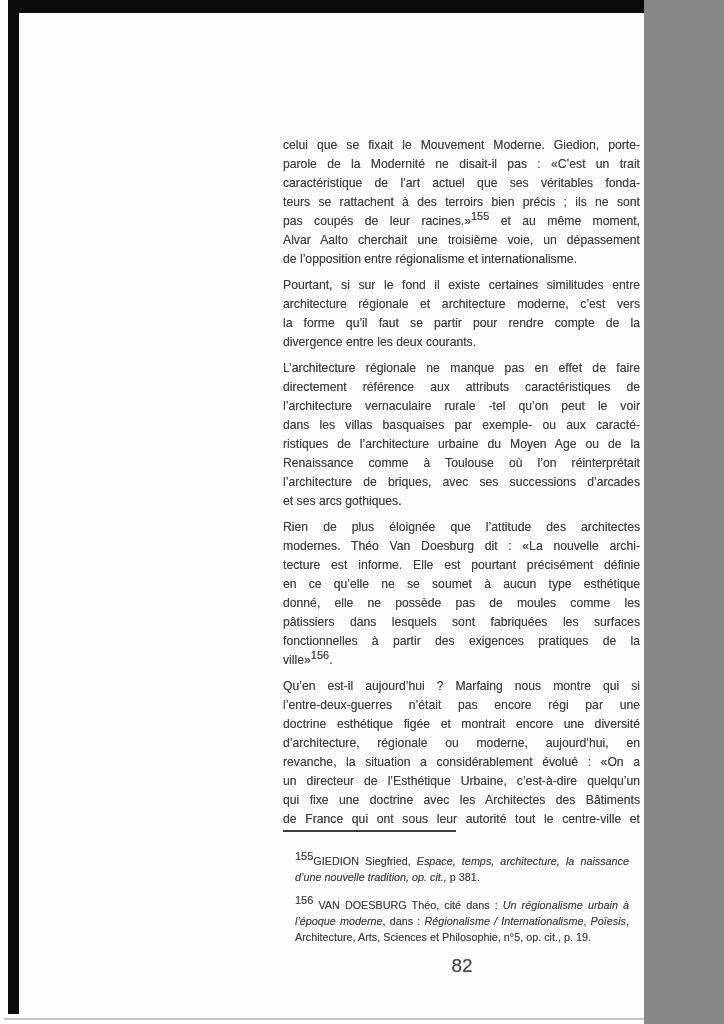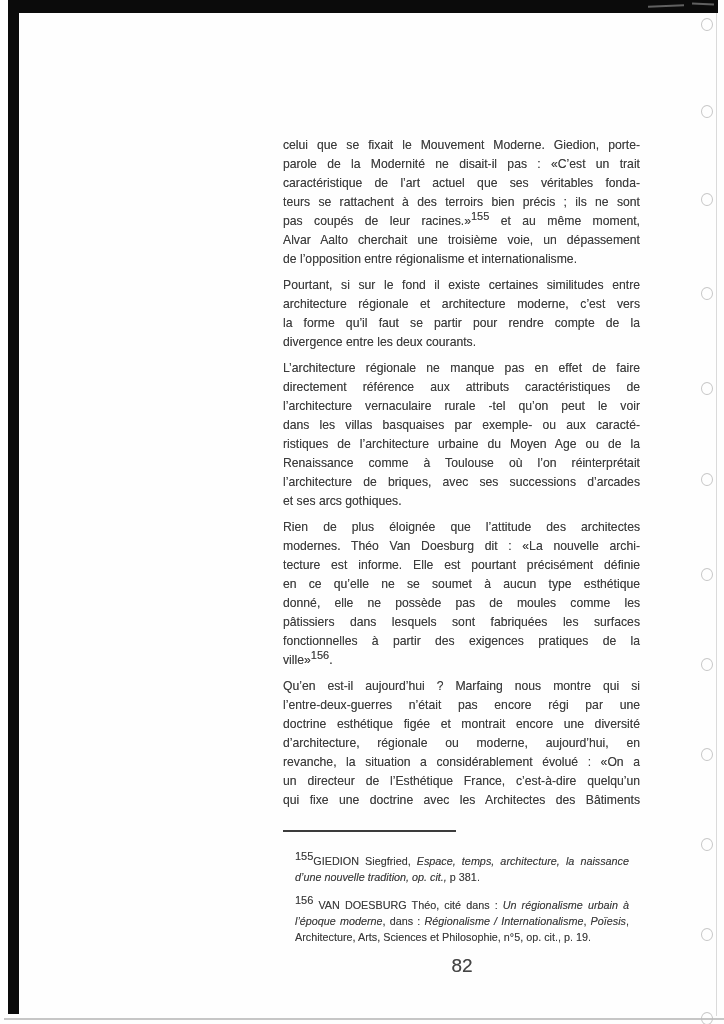--- a/index.html
+++ b/index.html
@@ -1,18 +1,18 @@
 <!DOCTYPE html>
 <html><head>
 <meta charset="utf-8">
 <style>
   html, body { margin: 0; padding: 0; background: #888; }
   .page {
     position: relative;
-    width: 724px; height: 1024px;
+    width: 644px; height: 1024px;
     background: #fefefe;
     overflow: hidden;
     font-family: "Liberation Sans", "DejaVu Sans", sans-serif;
   }
   
   .scan-bar-top {
     position: absolute; left: 8px; top: 0; width: 710px; height: 13px;
     background: #0b0b0b;
   }
   .scan-bar-left {
@@ -134,22 +134,23 @@
         <div class="line">pâtissiers dans lesquels sont fabriquées les surfaces</div>
         <div class="line">fonctionnelles à partir des exigences pratiques de la</div>
         <div class="line para-last">ville»<sup>156</sup>.</div>
       </div>
       <div class="para">
         <div class="line">Qu’en est-il aujourd’hui ? Marfaing nous montre qui si</div>
         <div class="line">l’entre-deux-guerres n’était pas encore régi par une</div>
         <div class="line">doctrine esthétique figée et montrait encore une diversité</div>
         <div class="line">d’architecture, régionale ou moderne, aujourd’hui, en</div>
         <div class="line">revanche, la situation a considérablement évolué : «On a</div>
-        <div class="line">un directeur de l’Esthétique France, c’est-à-dire quelqu’un</div>
+        <div class="line">un directeur de l’Esthétique Urbaine, c’est-à-dire quelqu’un</div>
         <div class="line">qui fixe une doctrine avec les Architectes des Bâtiments</div>
+        <div class="line">de France qui ont sous leur autorité tout le centre-ville et</div>
       </div>
     </div>
 
   <div class="footnote-separator"></div>
   <div class="footnotes" id="footnotes-list">
       <div class="para">
         <div class="line"><sup>155</sup>GIEDION Siegfried, <i>Espace, temps, architecture, la naissance</i></div>
         <div class="line para-last"><i>d’une nouvelle tradition, op. cit.,</i> p 381.</div>
       </div>
       <div class="para">

